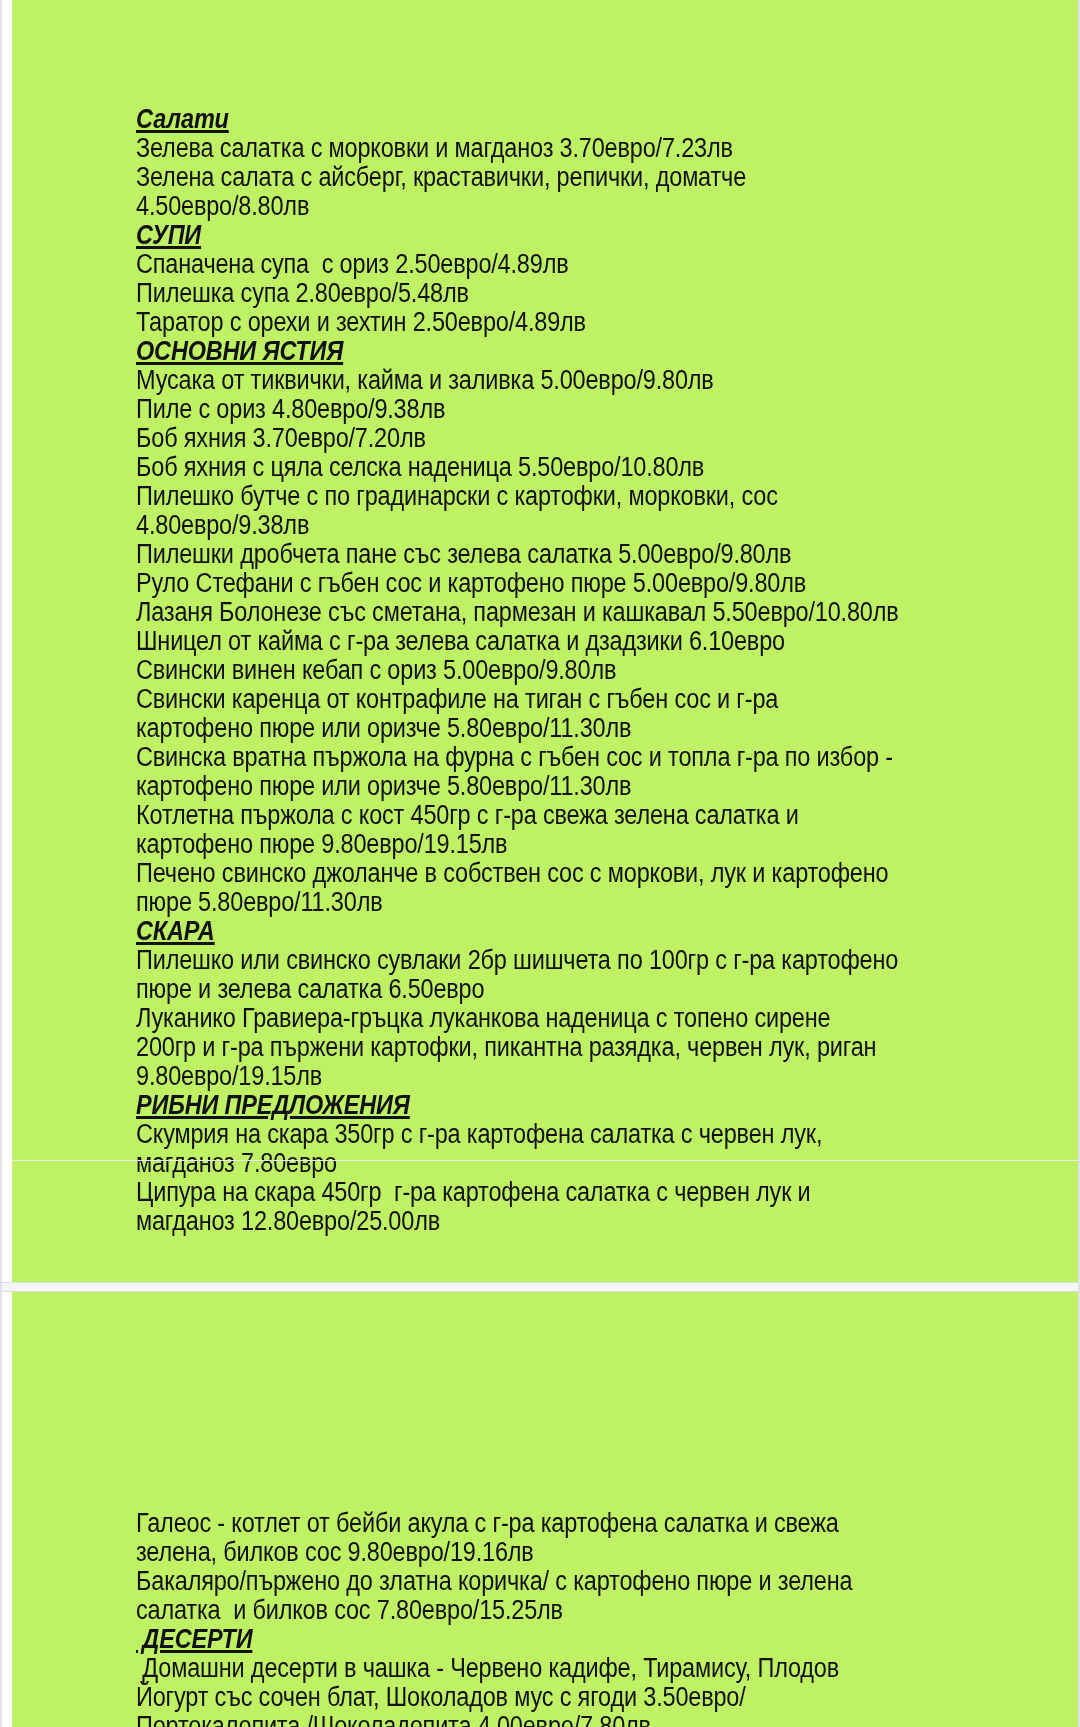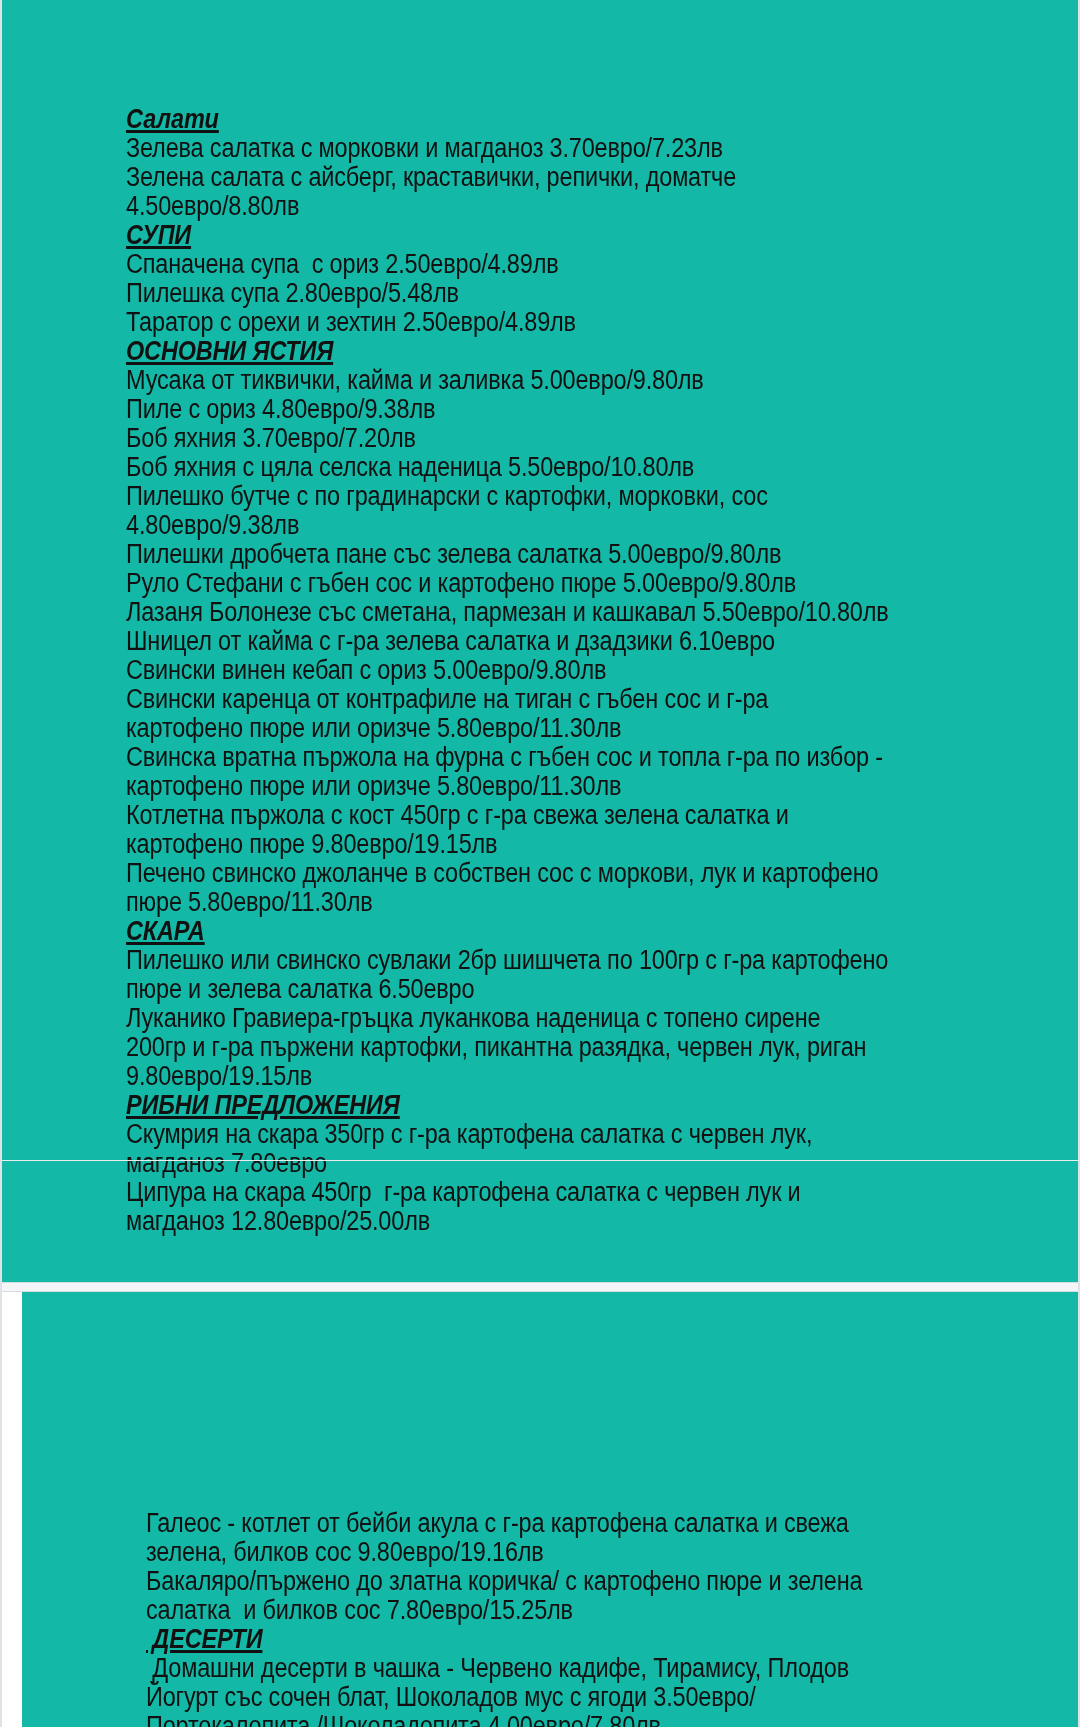--- a/index.html
+++ b/index.html
@@ -11,25 +11,25 @@
     overflow: hidden;
     font-family: "Liberation Sans", sans-serif;
   }
   .edge {
     position: absolute; top: 0; bottom: 0; width: 2px;
     background: #dfe3e7; z-index: 6;
   }
   .edge.left  { left: 0; }
   .edge.right { right: 0; }
   .page {
-    position: absolute; left: 2px; right: 2px;
-    background: #14b8a6;
+    position: absolute; left: 12px; right: 2px;
+    background: #bef264;
   }
   .page1 { top: 0; height: 1282px; }
-  .page2 { top: 1292px; height: 435px; margin-left: 20px; }
+  .page2 { top: 1292px; height: 435px; }
   .pagegap {
     position: absolute; left: 0; right: 0;
     top: 1282px; height: 10px;
     background: #f3f5f8;
     border-top: 1px solid #d9dce1;
     border-bottom: 1px solid #d9dce1;
     box-sizing: border-box;
     z-index: 5;
   }
   .imgdivider {

